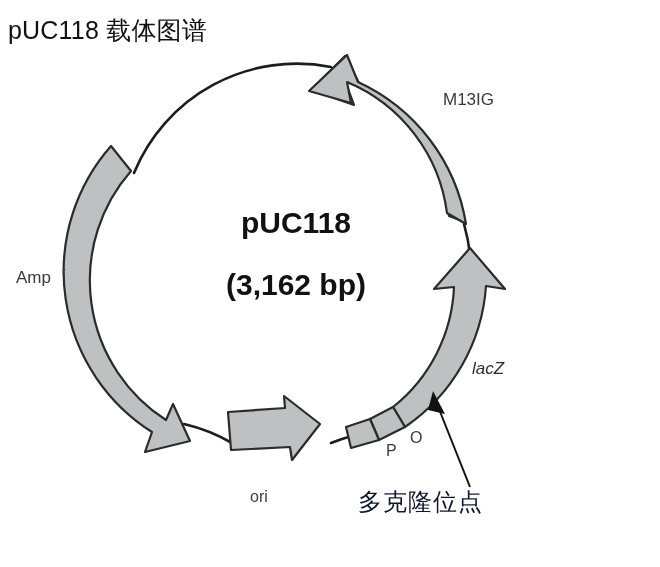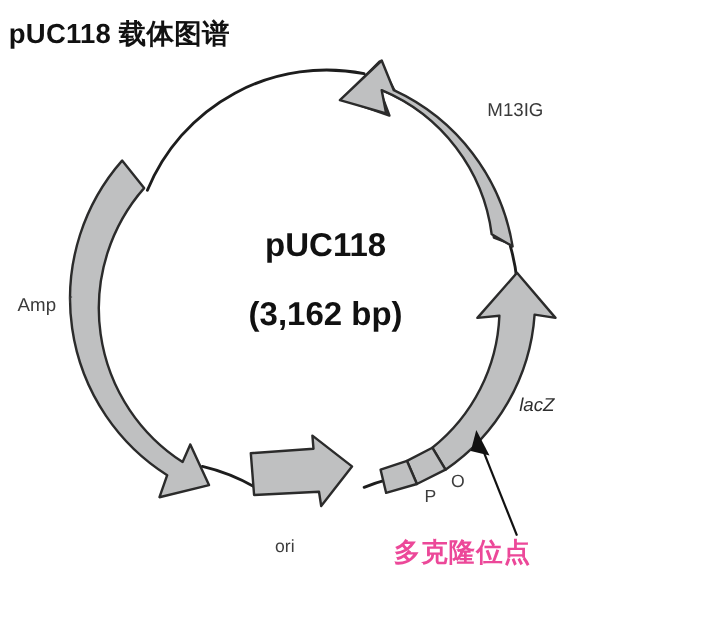--- a/index.html
+++ b/index.html
@@ -14,21 +14,21 @@
     position: relative;
     overflow: hidden;
     font-family: "Liberation Sans", "DejaVu Sans", sans-serif;
     color: #1a1a1a;
   }
   #page-title {
     position: absolute;
     left: 8px;
     top: 14px;
     font-size: 25px;
-    font-weight: bold;
+    font-weight: normal;
     letter-spacing: 0.2px;
     color: #111111;
     white-space: nowrap;
   }
   #map-stage {
     position: absolute;
     left: 0;
     top: 0;
     width: 660px;
     height: 567px;
@@ -81,22 +81,22 @@
   }
   .callout-head {
     fill: #111111;
     stroke: none;
   }
   #mcs-annotation {
     position: absolute;
     left: 358px;
     top: 486px;
     font-size: 24px;
-    font-weight: bold;
-    color: #ec4899;
+    font-weight: normal;
+    color: #0f172a;
     white-space: nowrap;
     letter-spacing: 1px;
   }
 </style>
 </head>
 <body>
 
 <div id="page-title">pUC118 载体图谱</div>
 
 <div id="map-stage">

